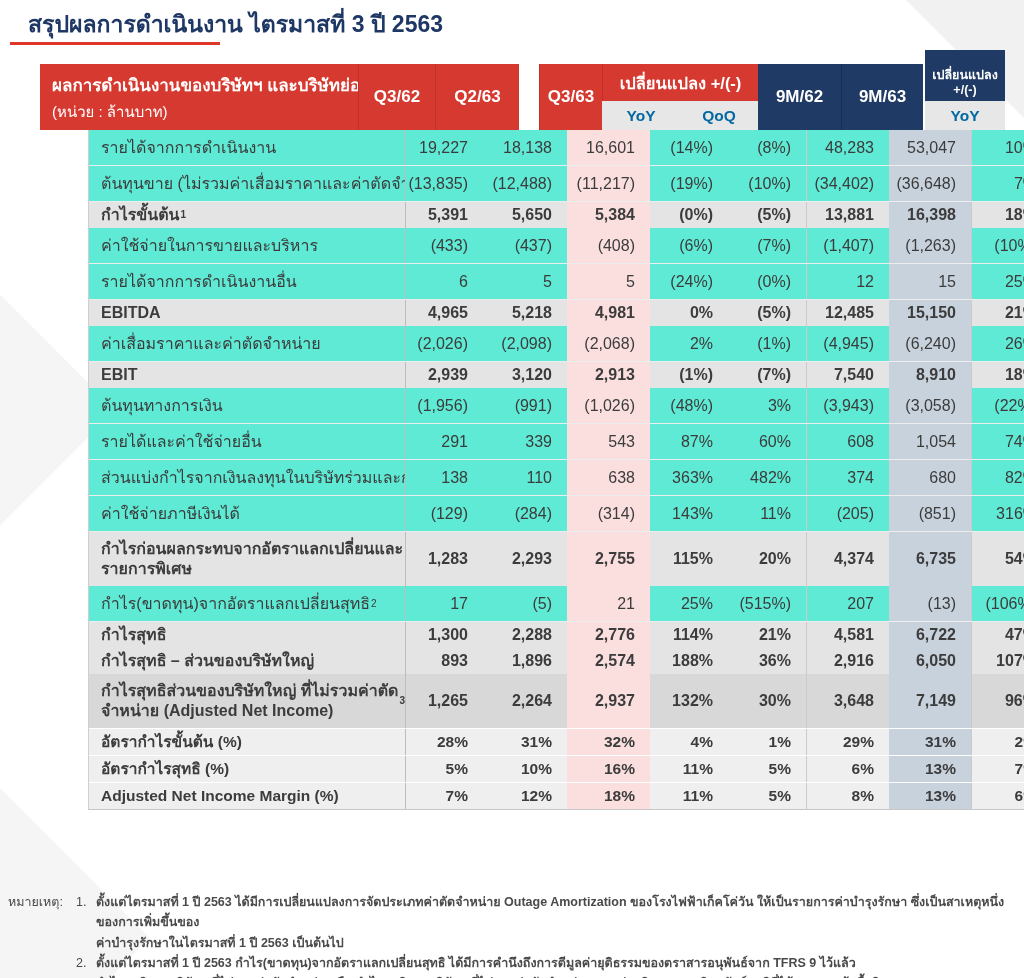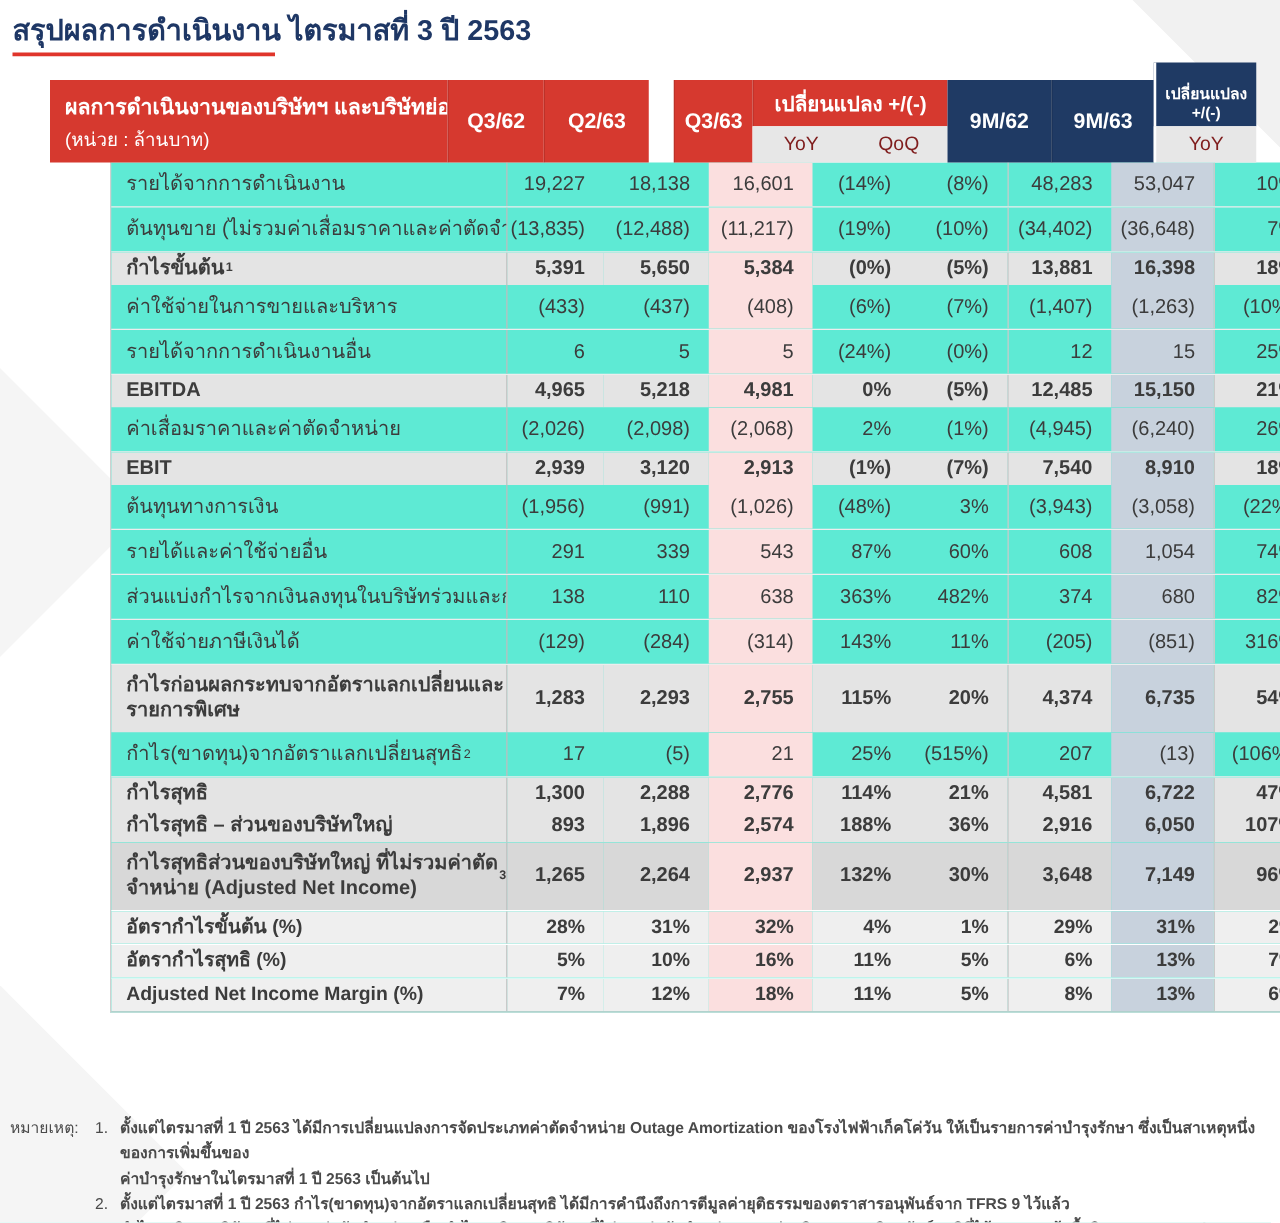--- a/index.html
+++ b/index.html
@@ -5,38 +5,38 @@
   html,body{margin:0;padding:0;background:#fff;}
   .stage{position:relative;width:1024px;height:978px;background:#fff;overflow:hidden;
          font-family:"Liberation Sans","DejaVu Sans",sans-serif;color:#3C3C3C;
          --cols:318px 77px 84px 83px 78px 78px 83px 82px 82px;
          --red:#D6392F;--navy:#1F3A64;--pink:#FBDFDF;--blue:#C8D2DD;
          --band:#E4E4E4;--bandDark:#D8D8D8;--ratio:#EFEFEF;--sub:#E7E7E7;}
   .wm{position:absolute;background:#F4F4F4;transform:rotate(45deg);z-index:0;}
   .wm1{width:280px;height:280px;right:-170px;top:-190px;background:#F1F1F1;}
   .wm2{width:220px;height:220px;left:-150px;top:300px;background:#F5F5F5;}
   .wm3{width:240px;height:240px;left:-140px;bottom:-80px;background:#F5F5F5;}
-  .page-title{position:absolute;left:10px;top:6px;z-index:2;margin:0;font-size:23px;font-weight:bold;
+  .page-title{position:absolute;left:28px;top:6px;z-index:2;margin:0;font-size:23px;font-weight:bold;
               color:#1E3765;white-space:nowrap;}
   .title-underline{position:absolute;left:10px;top:42px;width:210px;height:3px;background:#E0352B;z-index:2;}
   .rtable{position:absolute;left:40px;top:64px;width:965px;z-index:1;}
   
   .thead{display:grid;grid-template-columns:var(--cols);grid-template-rows:37px 29px;}
   .hc{display:flex;align-items:center;justify-content:center;box-sizing:border-box;}
   .c-red{background:var(--red);color:#fff;font-weight:bold;font-size:17px;}
   .c-navy{background:var(--navy);color:#fff;font-weight:bold;font-size:17px;}
   .h-label{grid-column:1;grid-row:1/3;background:var(--red);color:#fff;flex-direction:column;
            align-items:flex-start;justify-content:center;padding-left:12px;overflow:hidden;}
   .h-label-main{font-weight:bold;font-size:17px;white-space:nowrap;}
   .h-label-unit{font-weight:normal;font-size:15px;margin-top:2px;}
   .h-q1{grid-column:2;grid-row:1/3;border-left:1px solid rgba(0,0,0,.12);}
   .h-q2{grid-column:3;grid-row:1/3;border-left:1px solid rgba(0,0,0,.12);}
   .h-q3{grid-column:4;grid-row:1/3;border-left:1px solid rgba(0,0,0,.12);margin-left:20px;}
   .h-change{grid-column:5/7;grid-row:1;font-size:16.5px;border-left:1px solid rgba(0,0,0,.12);}
-  .h-sub{background:var(--sub);color:#7f1d1d;font-weight:normal;font-size:15.5px;}
+  .h-sub{background:var(--sub);color:#0369a1;font-weight:bold;font-size:15.5px;}
   .h-yoy{grid-column:5;grid-row:2;}
   .h-qoq{grid-column:6;grid-row:2;}
   .h-9m62{grid-column:7;grid-row:1/3;}
   .h-9m63{grid-column:8;grid-row:1/3;border-left:1px solid rgba(0,0,0,.18);}
   .h-change2{grid-column:9;grid-row:1;margin-top:-14px;height:51px;flex-direction:column;
              justify-content:flex-end;padding-bottom:3px;font-size:12.5px;line-height:1.2;
              border-left:2px solid #fff;}
   .h-yoy2{grid-column:9;grid-row:2;border-left:2px solid #fff;}
   
   .tbody{border-left:1px solid #CFCFCF;border-right:1px solid #CFCFCF;border-bottom:1px solid #C7C7C7;

